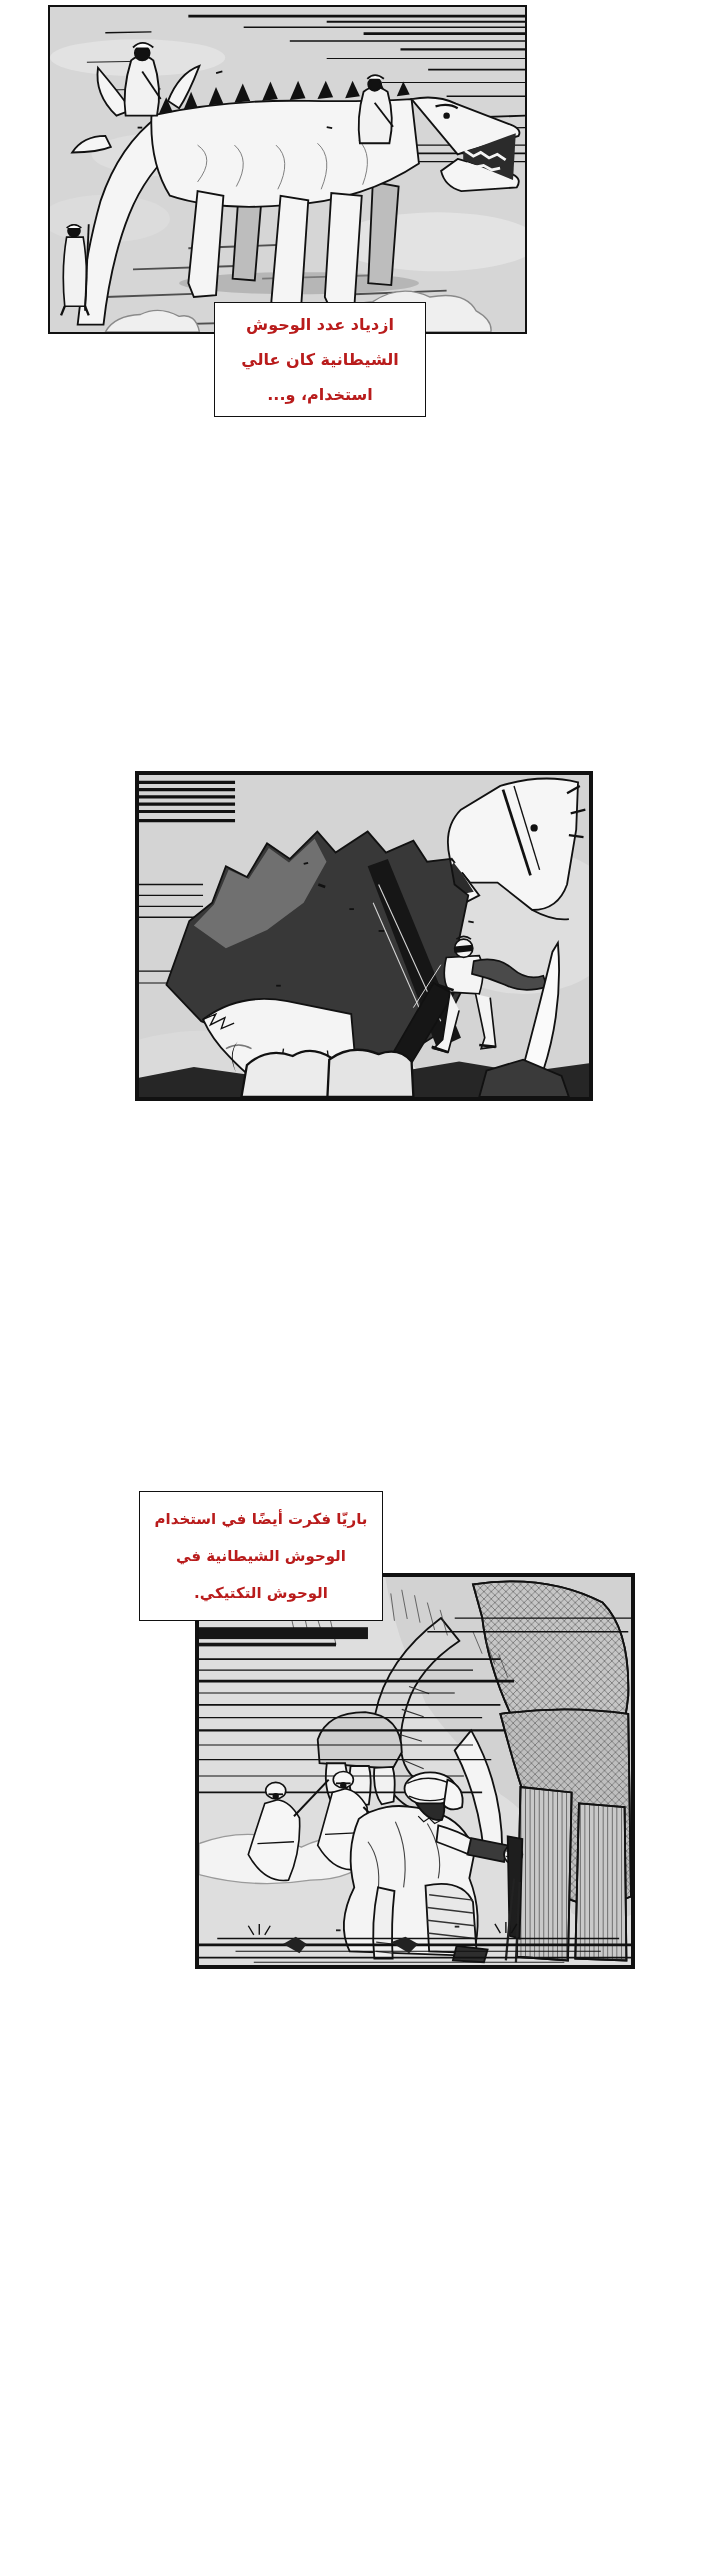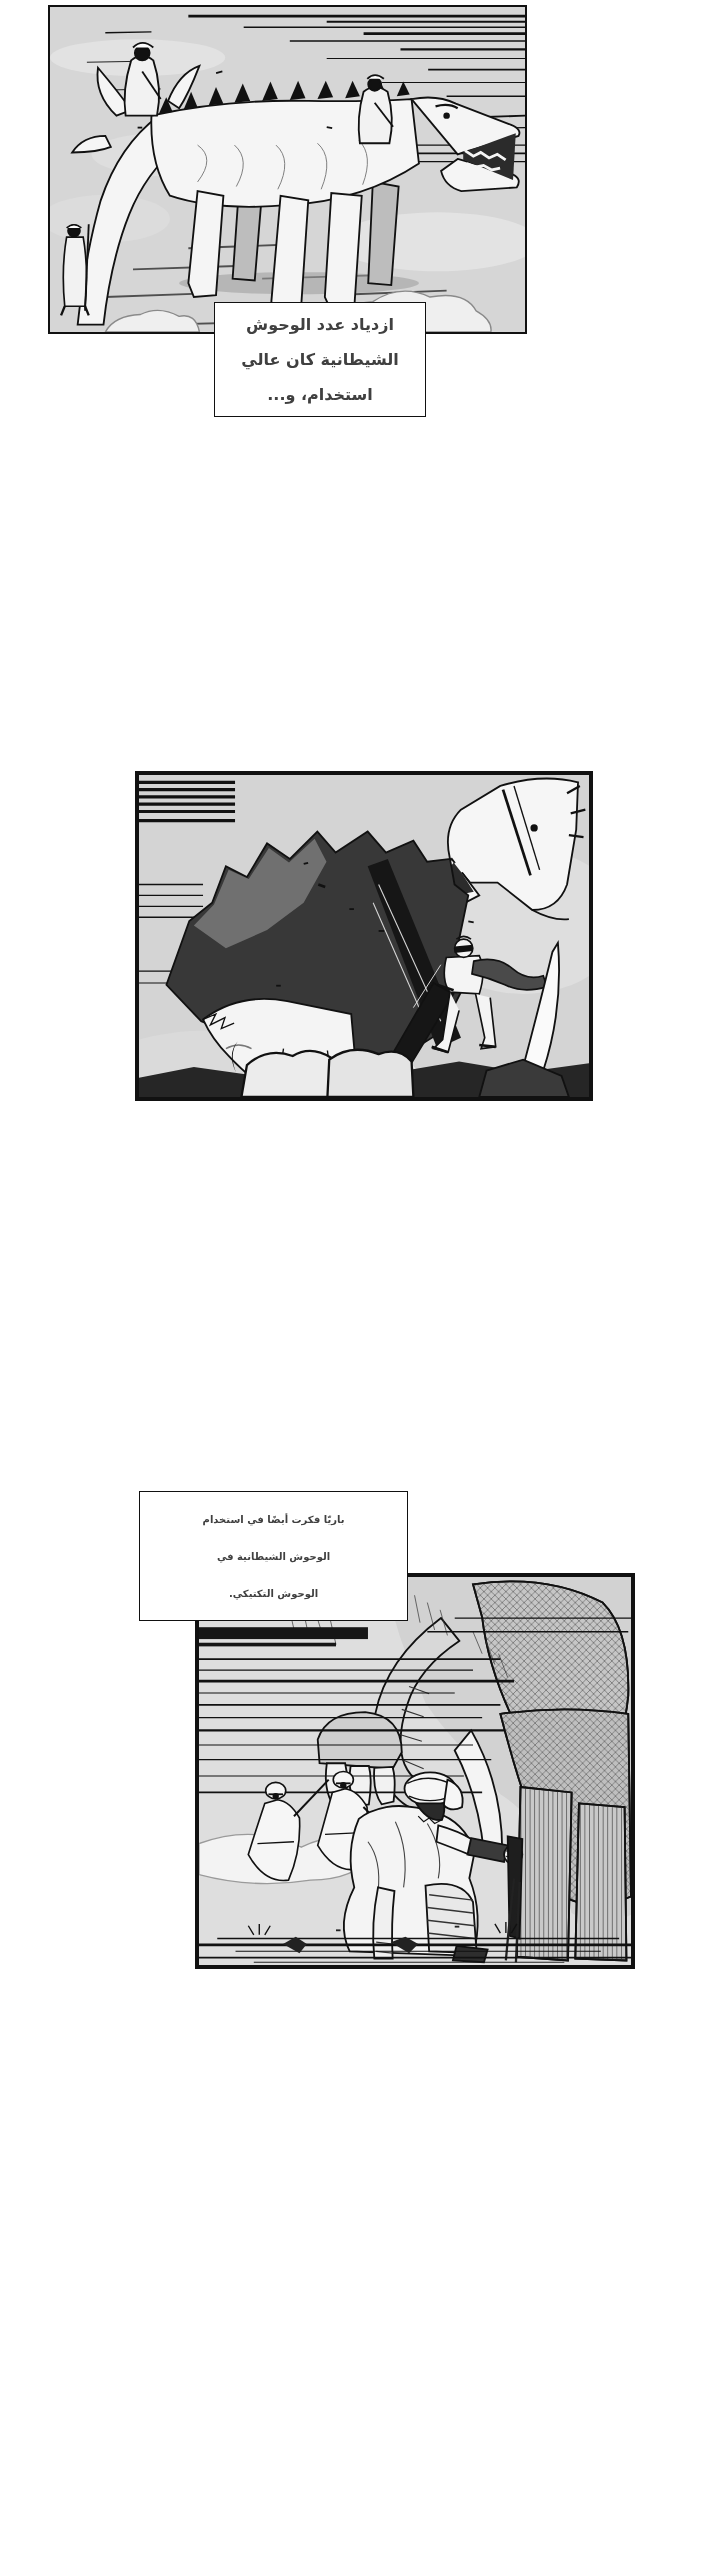--- a/index.html
+++ b/index.html
@@ -21,27 +21,27 @@
   #panel-2{left:135px;top:771px;width:458px;height:330px;border-width:4.7px;}
   #panel-3{left:195px;top:1573px;width:440px;height:396px;border-width:4.7px;}
   .panel svg{display:block;width:100%;height:100%;}
   .caption{
     position:absolute;
     background:#fff;
     border:1.9px solid #111;
     box-sizing:border-box;
     display:flex;flex-direction:column;justify-content:center;
     text-align:center;direction:rtl;
-    color:#404040;font-weight:700;
+    color:#b91c1c;font-weight:700;
     z-index:5;
   }
   .caption span{display:block;white-space:nowrap;}
   #caption-1{left:214px;top:302px;width:212px;height:115px;font-size:16px;line-height:35px;}
   #caption-2{left:164px;top:660px;width:191px;height:144px;font-size:16px;line-height:41px;}
-  #caption-3{left:139px;top:1491px;width:269px;height:130px;font-size:10px;line-height:37px;}
+  #caption-3{left:139px;top:1491px;width:244px;height:130px;font-size:15px;line-height:37px;}
 </style>
 </head>
 <body>
 
 <div class="page">
 
   <figure class="panel" id="panel-1" style="margin:0" aria-label="riders on a spiked demon lizard running across a plain">
     <svg viewBox="0 0 515 353" preserveAspectRatio="none">
       <rect width="515" height="353" fill="#d6d6d6"></rect>
       <g>

